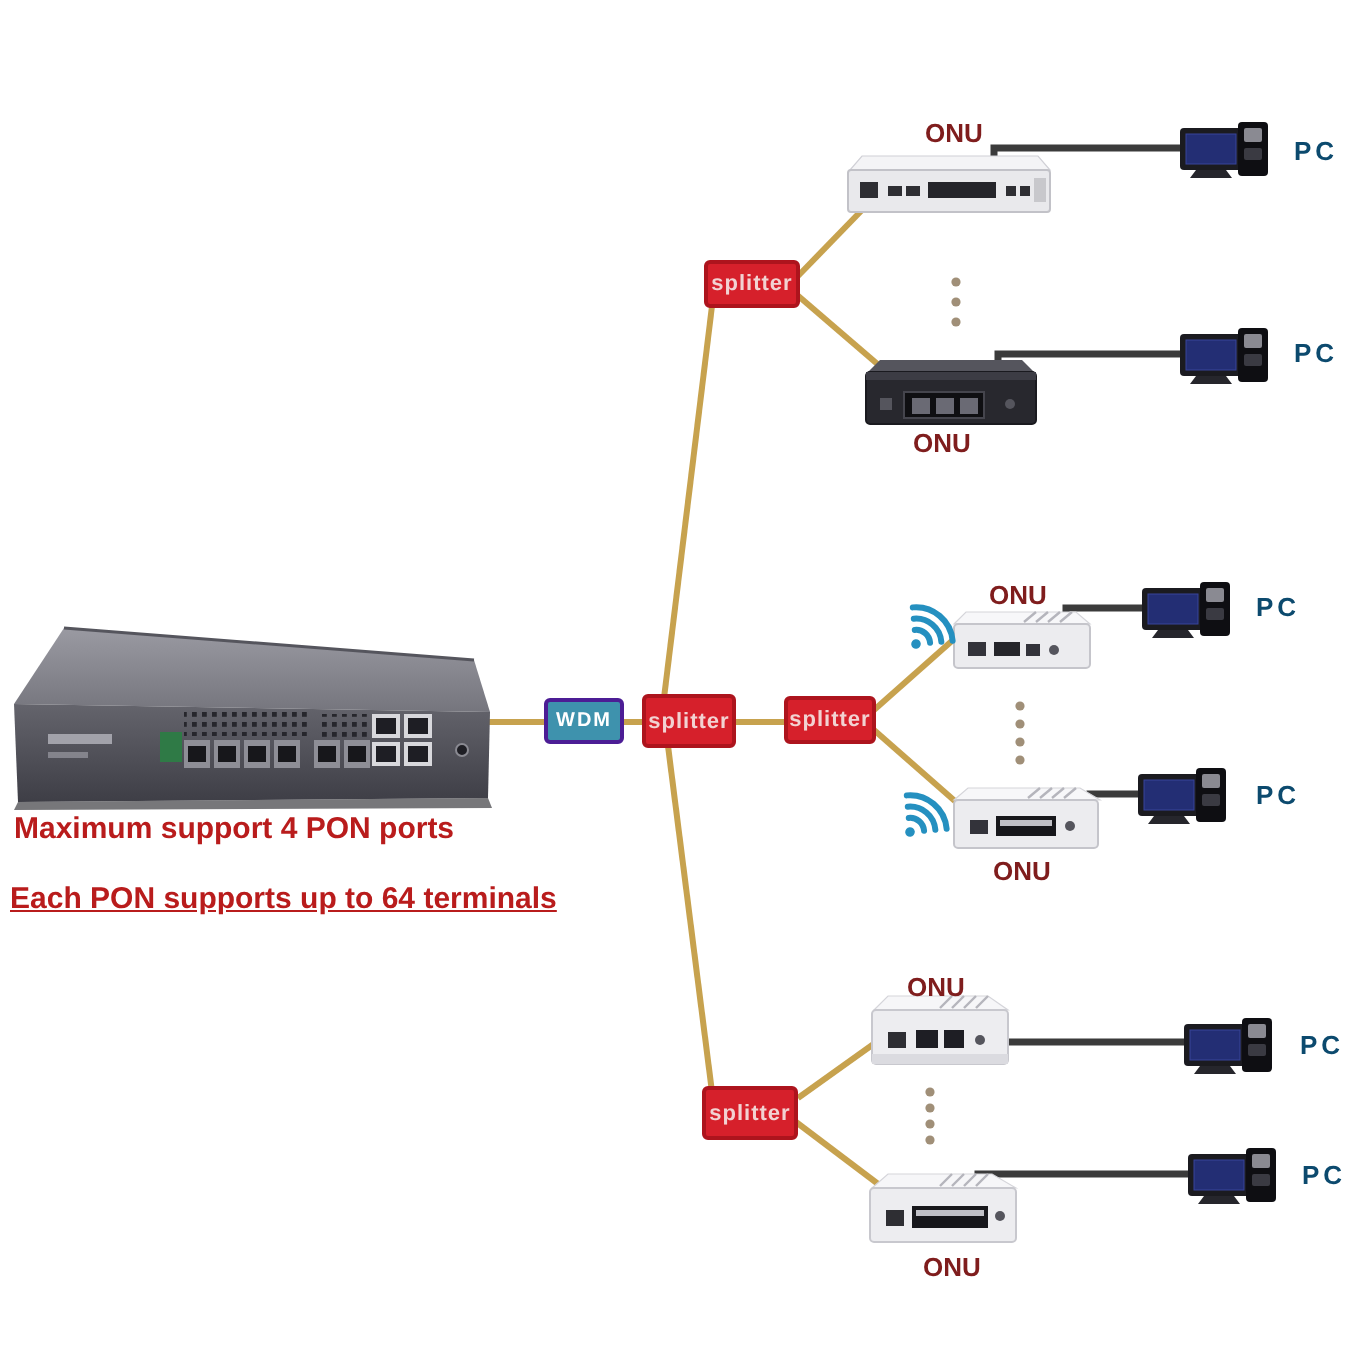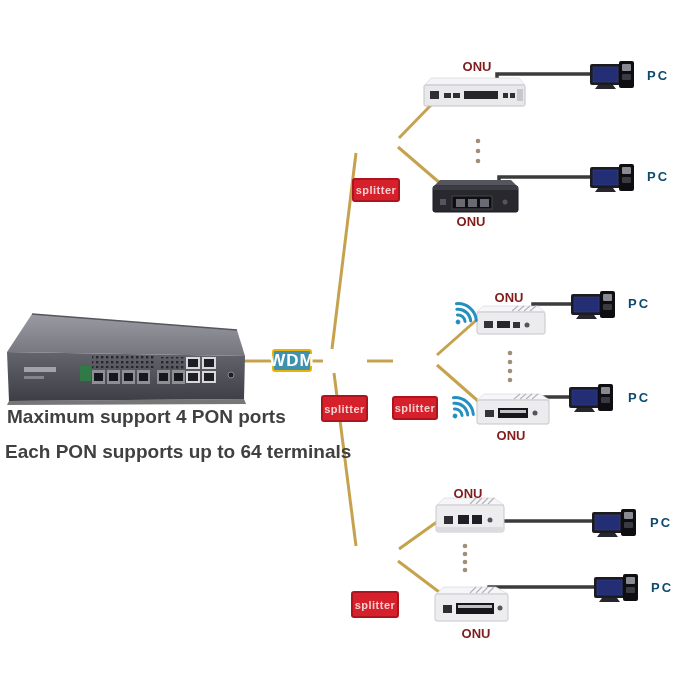--- a/index.html
+++ b/index.html
@@ -3,34 +3,34 @@
 <meta charset="utf-8">
 <style>
   html,body{margin:0;padding:0;background:#ffffff;}
   .stage{
     position:relative;width:686px;height:686px;overflow:hidden;
     background:#ffffff;font-family:"Liberation Sans",sans-serif;
   }
   .stage svg{position:absolute;left:0;top:0;}
   .lbl{position:absolute;white-space:nowrap;}
   .olt-title{font-size:31px;font-weight:bold;color:#CE2430;letter-spacing:1px;width:80px;text-align:center;}
-  .red-note{font-size:19px;font-weight:bold;color:#404040;}
+  .red-note{font-size:15px;font-weight:bold;color:#b91c1c;}
   .onu-label{font-size:13px;font-weight:bold;color:#7f1d1d;width:64px;text-align:center;}
   .pc-label{font-size:13px;font-weight:bold;color:#0c4a6e;letter-spacing:2px;}
   .node-box{
     position:absolute;display:flex;align-items:center;justify-content:center;
     border-radius:3px;box-sizing:border-box;
   }
   .splitter-box{
     background:#D6202B;border:2px solid #AD141D;color:#F2D2D2;
-    font-size:11px;font-weight:bold;letter-spacing:0.5px;margin-top:48px;
+    font-size:11px;font-weight:bold;letter-spacing:0.5px;
   }
   .wdm-box{
-    background:#3E92AD;border:2px solid #eab308;color:#FFFFFF;
-    font-size:17px;font-weight:bold;letter-spacing:1px;
+    background:#3E92AD;border:2px solid #4c1d95;color:#FFFFFF;
+    font-size:10px;font-weight:bold;letter-spacing:1px;
   }
 </style>
 </head>
 <body>
 
 <div class="stage">
 
   <svg width="686" height="686" viewBox="0 0 686 686">
     <defs>
       <linearGradient id="oltTop" x1="0" y1="0" x2="0" y2="1">
@@ -276,21 +276,21 @@
     <span>splitter</span>
   </div>
   <div class="node-box splitter-box" style="left:392px;top:348px;width:46px;height:24px;">
     <span>splitter</span>
   </div>
   <div class="node-box splitter-box" style="left:351px;top:543px;width:48px;height:27px;">
     <span>splitter</span>
   </div>
 
   <div class="lbl red-note" style="left:7px;top:406px;">Maximum support 4 PON ports</div>
-  <div class="lbl red-note" style="left:5px;top:441px;">Each PON supports up to 64 terminals</div>
+  <div class="lbl red-note" style="left:5px;top:441px;text-decoration:underline;">Each PON supports up to 64 terminals</div>
 
   <div class="lbl onu-label" style="left:445px;top:59px;">ONU</div>
   <div class="lbl onu-label" style="left:439px;top:214px;">ONU</div>
   <div class="lbl onu-label" style="left:477px;top:290px;">ONU</div>
   <div class="lbl onu-label" style="left:479px;top:428px;">ONU</div>
   <div class="lbl onu-label" style="left:436px;top:486px;">ONU</div>
   <div class="lbl onu-label" style="left:444px;top:626px;">ONU</div>
 
   <div class="lbl pc-label" style="left:647px;top:68px;">PC</div>
   <div class="lbl pc-label" style="left:647px;top:169px;">PC</div>

